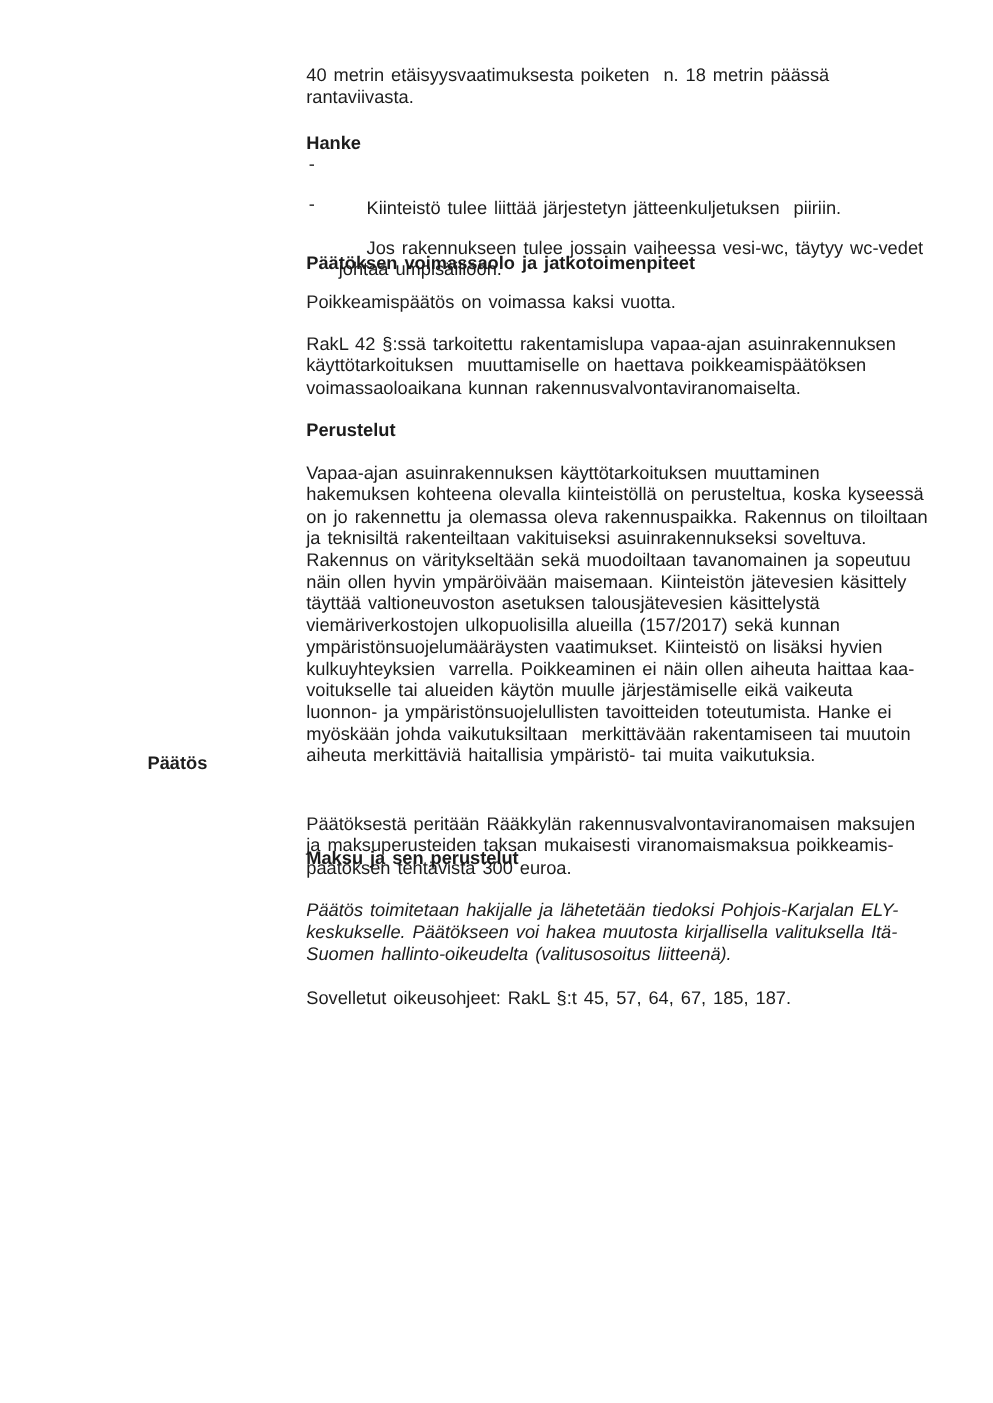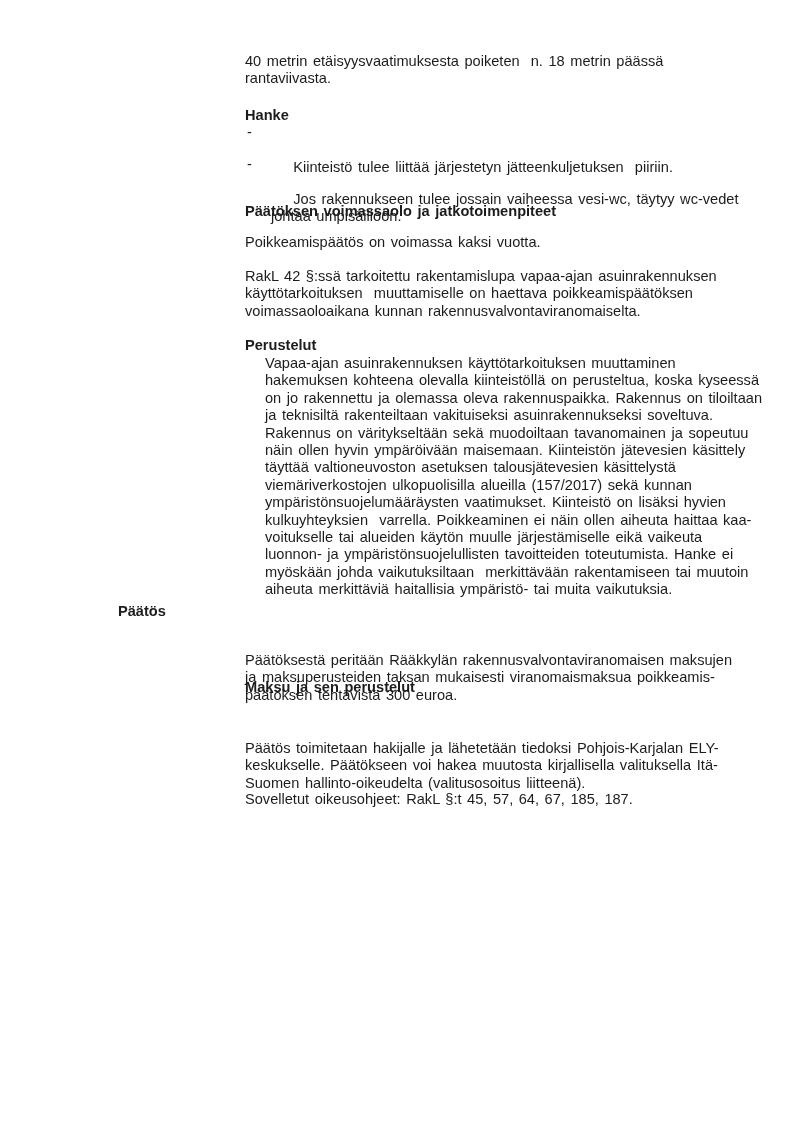--- a/index.html
+++ b/index.html
@@ -44,25 +44,25 @@
   }
   
   .pos-intro        { top: 53px; }
   .pos-ehdot-h      { top: 107px; }
   .pos-bullet1      { top: 124px; }
   .pos-bullet2      { top: 156px; }
   .pos-voim-h       { top: 203px; }
   .pos-voim-p1      { top: 234px; }
   .pos-voim-p2      { top: 268px; }
   .pos-perust-h     { top: 337px; text-align: right; }
-  .pos-perust-p     { top: 355px; margin-left: 20px; }
+  .pos-perust-p     { top: 371px; }
   .pos-paatos-text  { top: 603px; }
   .pos-maksu-h      { top: 635px; margin-top: 44px; }
   .pos-maksu-p1     { top: 652px; }
-  .pos-maksu-p2     { top: 740px; }
+  .pos-maksu-p2     { top: 721px; font-style: italic; }
   .pos-maksu-p3     { top: 791px; }
 </style>
 </head>
 <body>
 
 <div class="page" style="background: rgb(255, 255, 255); color: rgb(28, 28, 28);">
 
   <div class="margin-label">Päätös</div>
 
   <div class="block pos-intro">40 metrin etäisyysvaatimuksesta poiketen  n. 18 metrin päässä

